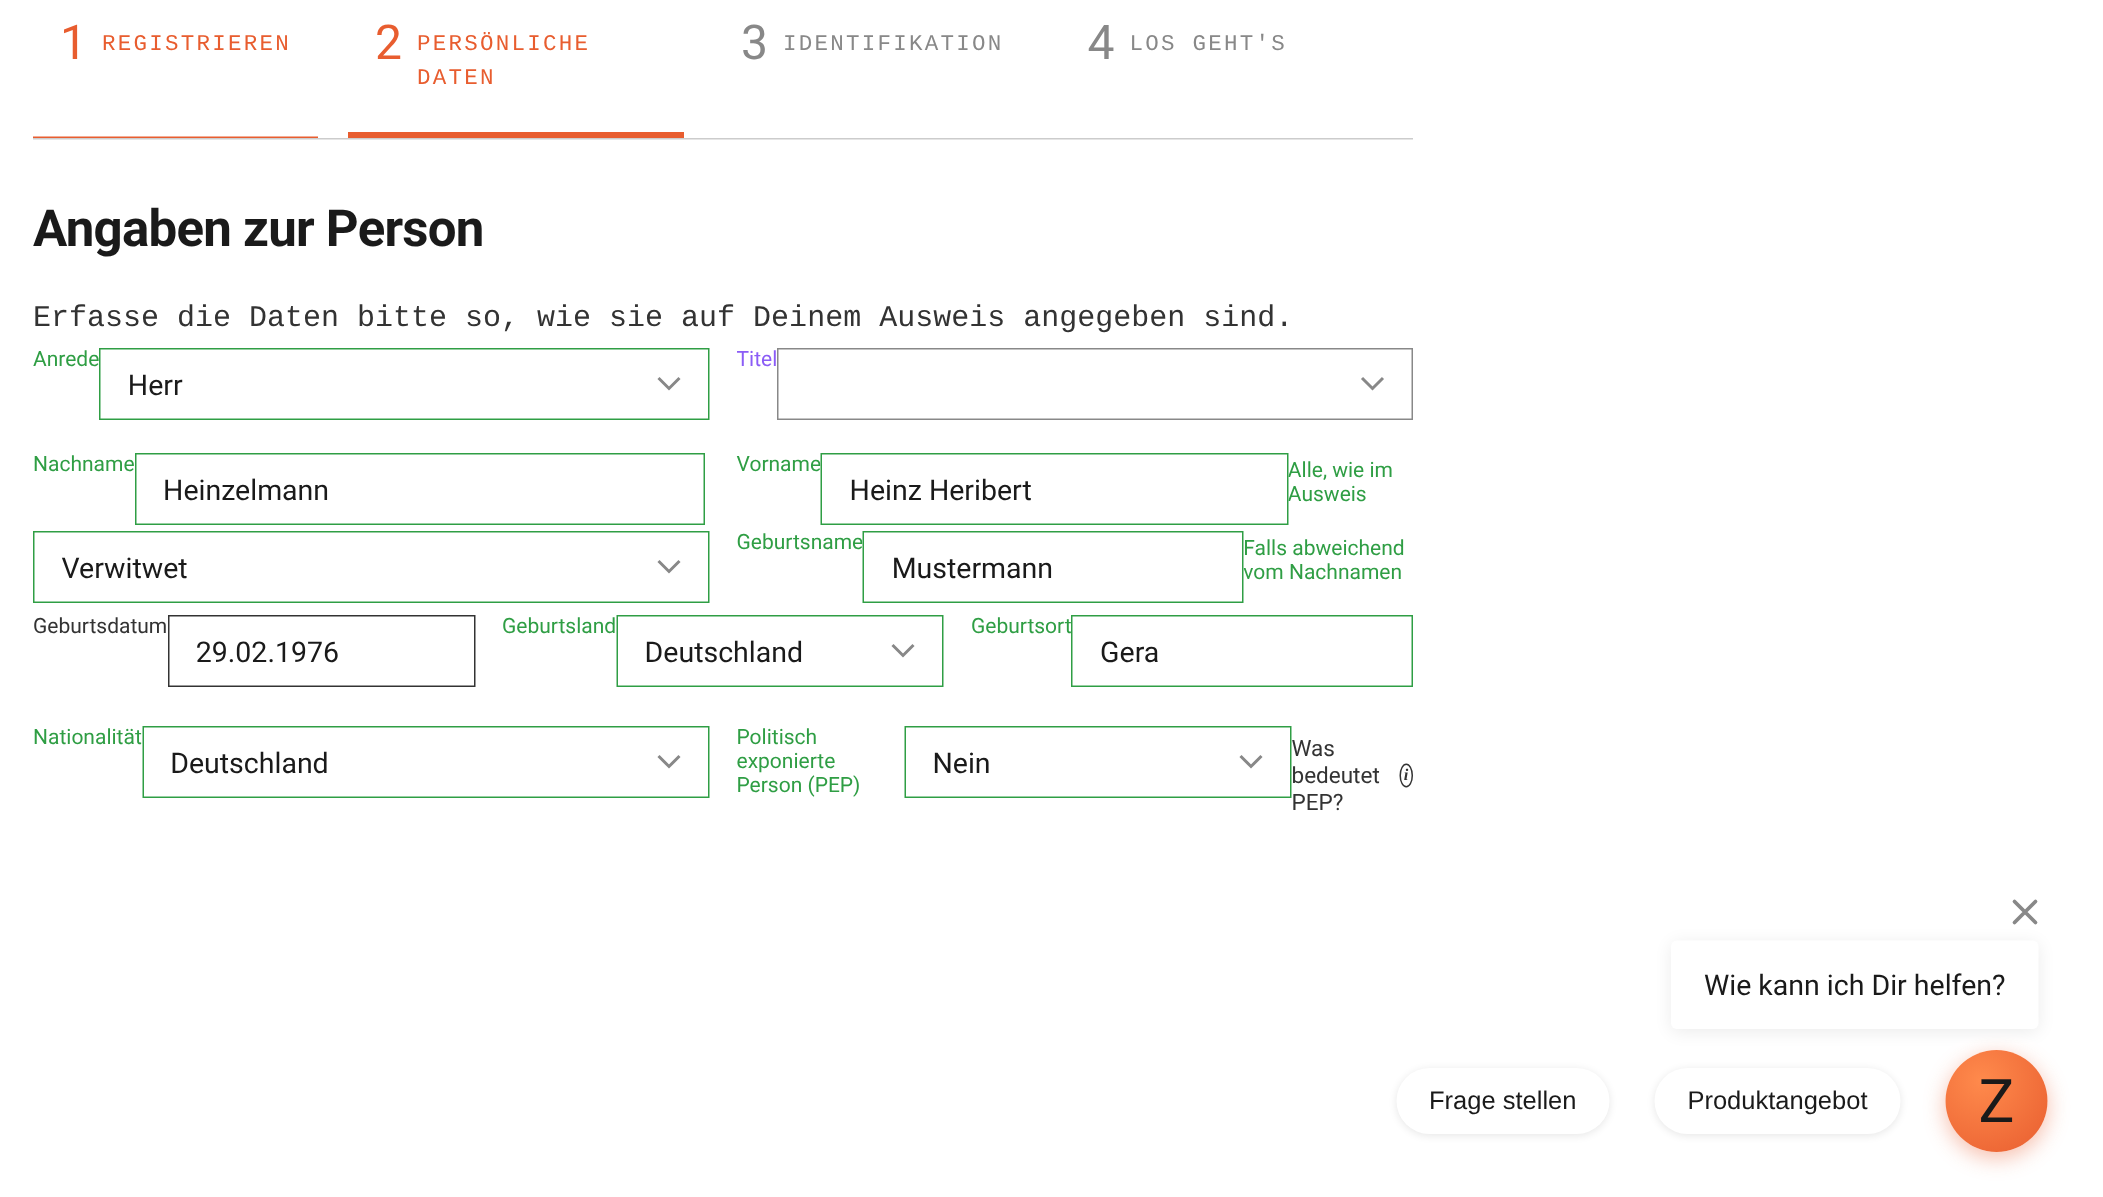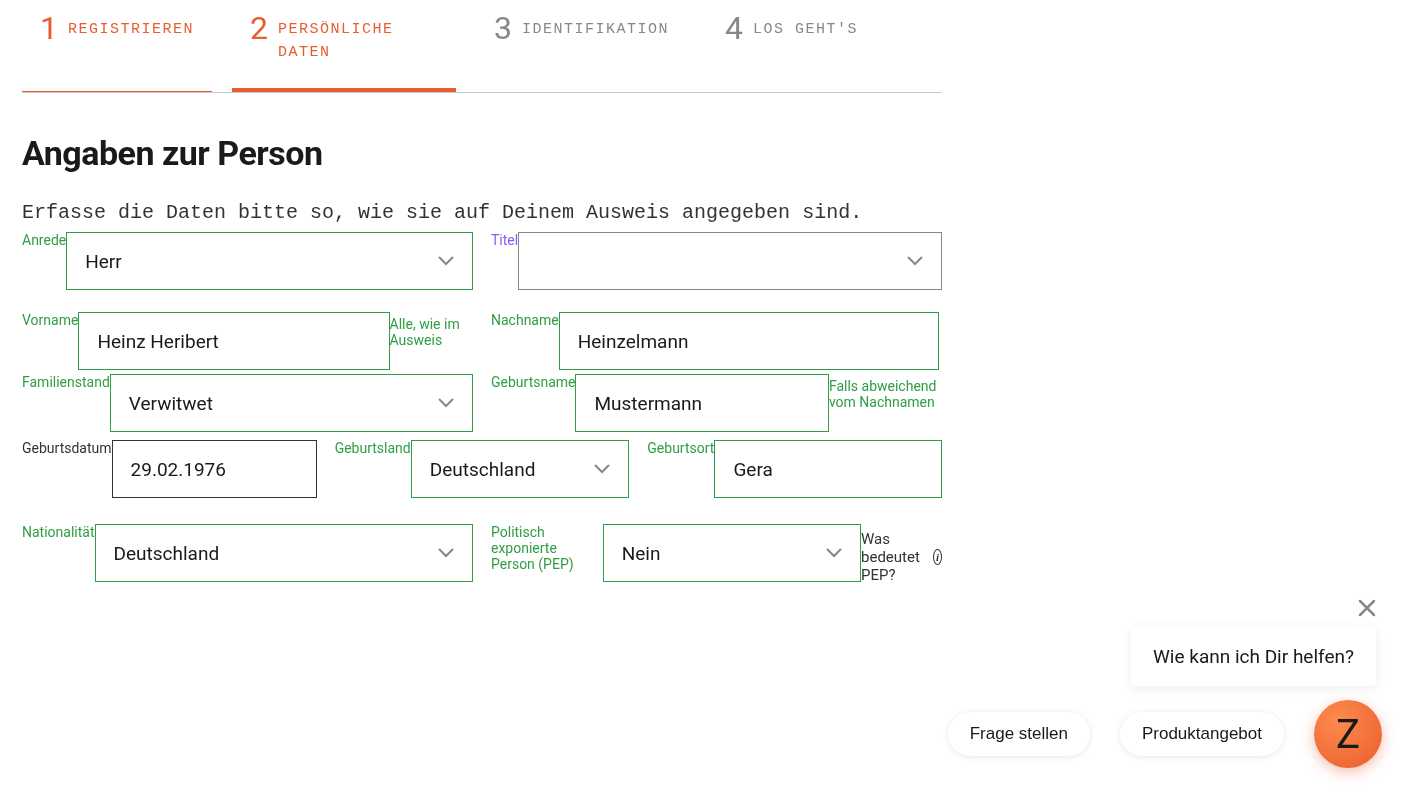--- a/index.html
+++ b/index.html
@@ -97,21 +97,21 @@
     }
     .hint-dark {
       font-size: 15px;
       color: #333;
       margin-top: 6px;
       display: flex;
       align-items: center;
       gap: 6px;
     }
     .input, .select {
-      height: 58px;
+      height: 48px;
       border: 1px solid #2f9e44;
       padding: 0 18px;
       font-size: 19px;
       color: #1a1a1a;
       background: #fff;
       width: 100%;
       display: flex;
       align-items: center;
       position: relative;
     }
@@ -137,21 +137,21 @@
       font-weight: 600;
       font-style: italic;
       font-family: Georgia, serif;
     }
     .row-3 .form-col {
       flex: 0 0 calc((100% - 36px) / 3);
     }
     .chat-widget {
       position: fixed;
       bottom: 30px;
-      right: 20px;
+      right: 37px;
       display: flex;
       flex-direction: column;
       align-items: flex-end;
       gap: 14px;
     }
     .chat-close {
       position: absolute;
       top: -4px;
       right: 0;
       color: #888;
@@ -242,38 +242,37 @@
             <path d="M1 1l7 7 7-7" stroke="#888" stroke-width="2" fill="none"></path>
           </svg>
       </div>
     </div>
   </div>
 
   <div style="height:18px"></div>
 
   <div class="form-row">
     <div class="form-col">
+      <span class="label">Nachname</span>
+      <div class="input">
+        <span>Heinzelmann</span>
+      </div>
+      <span class="hint">&nbsp;</span>
+    </div>
+    <div class="form-col">
       <span class="label">Vorname</span>
       <div class="input">
         <span>Heinz Heribert</span>
       </div>
       <span class="hint">Alle, wie im Ausweis</span>
     </div>
-    <div class="form-col">
-      <span class="label">Nachname</span>
-      <div class="input">
-        <span>Heinzelmann</span>
-      </div>
-      <span class="hint">&nbsp;</span>
-    </div>
   </div>
 
   <div class="form-row">
     <div class="form-col">
-      <span class="label">Familienstand</span>
       <div class="select">
         <span>Verwitwet</span>
         <svg class="chev-svg" width="16" height="10" viewBox="0 0 16 10">
             <path d="M1 1l7 7 7-7" stroke="#888" stroke-width="2" fill="none"></path>
           </svg>
       </div>
     </div>
     <div class="form-col">
       <span class="label">Geburtsname</span>
       <div class="input">

